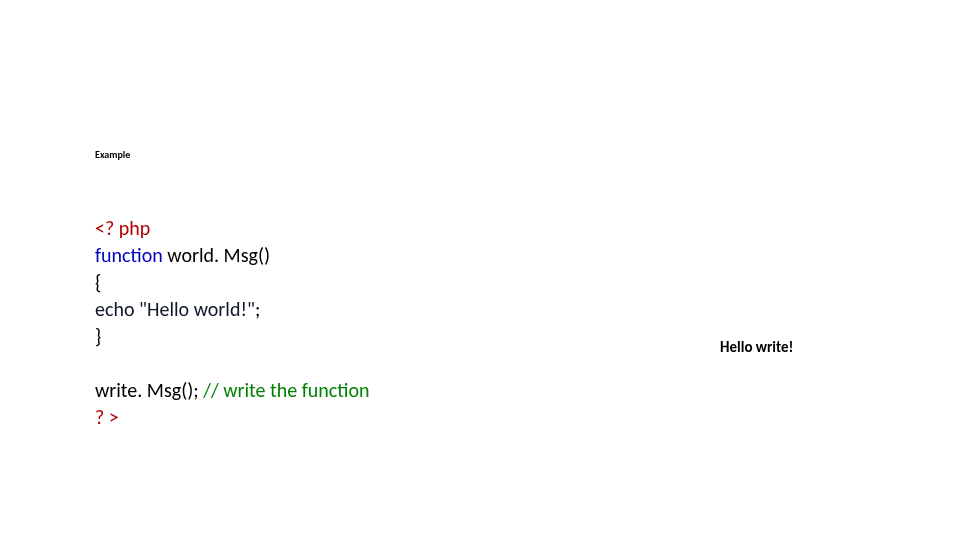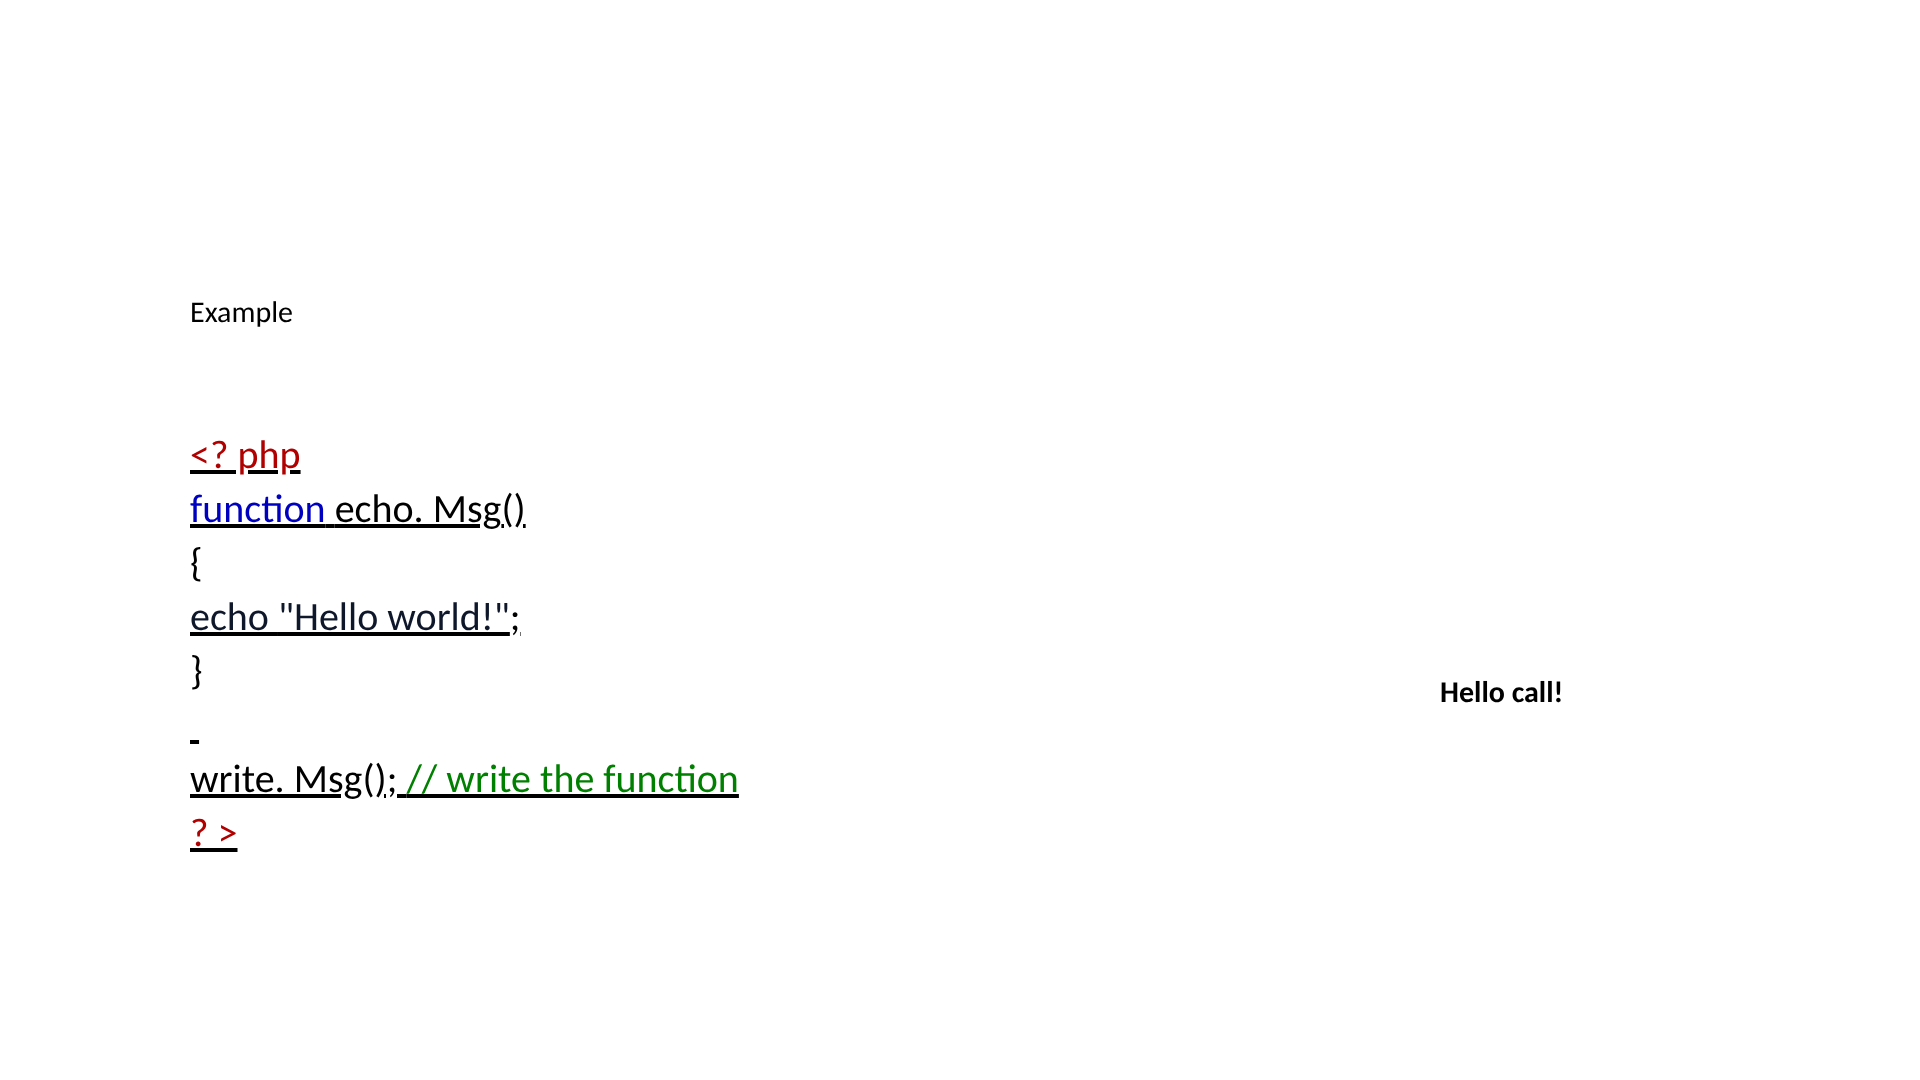--- a/index.html
+++ b/index.html
@@ -7,32 +7,31 @@
       width: 960px;
       height: 540px;
       background: #ffffff;
       font-family: "Calibri", "Segoe UI", sans-serif;
       position: relative;
     }
     .heading {
       position: absolute;
       left: 95px;
       top: 148px;
-      font-size: 15px;
-      font-weight: normal;
+      font-size: 10px;
+      font-weight: bold;
       color: #000;
     }
     .code-block {
       position: absolute;
       left: 95px;
       top: 215px;
       font-size: 20px;
       line-height: 1.35;
       font-family: "Calibri", "Segoe UI", sans-serif;
-      text-decoration: underline;
     }
     .red { color: #b00000; }
     .blue { color: #0000c0; text-align: center; }
     .teal { color: #0f172a; }
     .green { color: #008000; }
     .black { color: #000; }
     .output {
       position: absolute;
       left: 720px;
       top: 338px;
@@ -44,33 +43,33 @@
 </head>
 <body>
 
 <div class="heading">Example</div>
 
 <div class="code-block">
   <div>
     <span class="red">&lt;? php</span>
   </div>
   <div>
-    <span class="blue">function</span><span class="black"> </span><span class="black">echo. Msg</span><span class="black">()</span>
+    <span class="blue">function</span><span class="black"> </span><span class="black">world. Msg</span><span class="black">()</span>
   </div>
   <div>
     <span class="black">{</span>
   </div>
   <div>
     <span class="teal">    echo </span><span class="teal">"Hello world!"</span><span class="black">;</span>
   </div>
   <div>
     <span class="black">}</span>
   </div>
   <div>&nbsp;</div>
   <div>
     <span class="black">write. Msg(); </span><span class="green">// write the function</span>
   </div>
   <div>
     <span class="red">? &gt;</span>
   </div>
 </div>
 
-<div class="output">Hello call!</div>
+<div class="output">Hello write!</div>
 
 </body></html>

